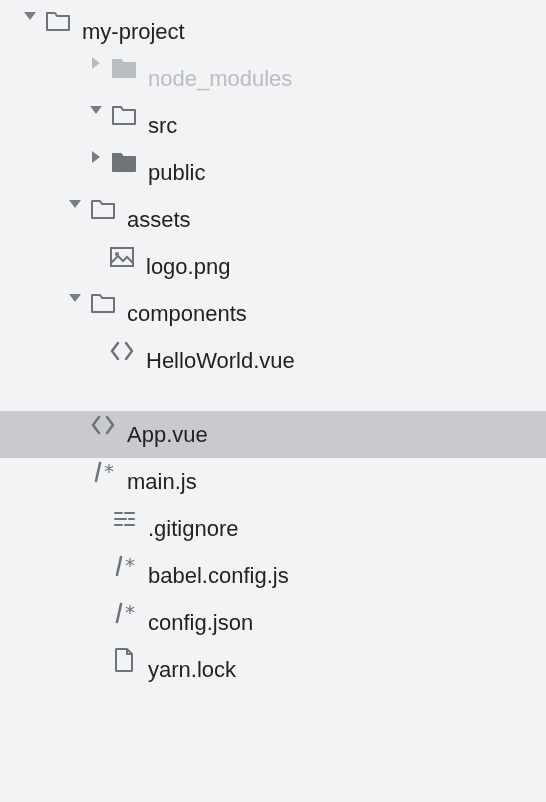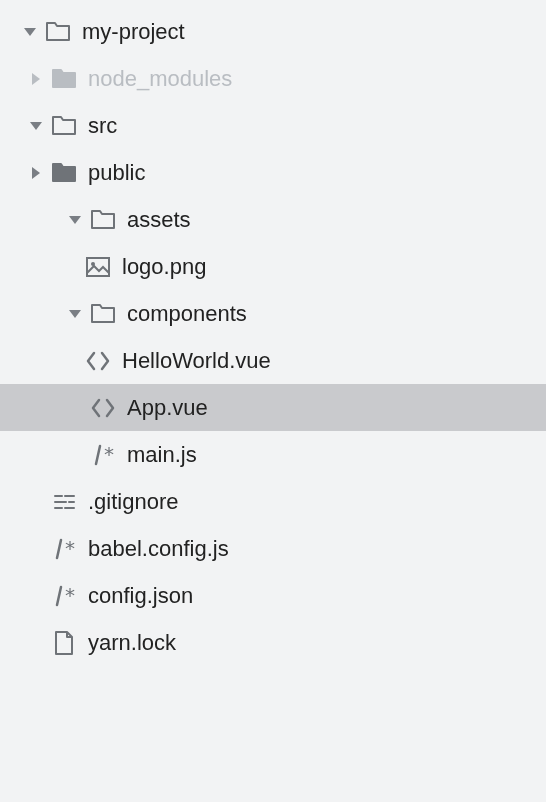--- a/index.html
+++ b/index.html
@@ -11,28 +11,29 @@
       font-family: -apple-system, BlinkMacSystemFont, "Segoe UI", Helvetica, Arial, sans-serif;
       background: #f2f3f4;
       width: 546px;
       height: 802px;
       font-size: 22px;
       color: #222;
       padding-top: 8px;
     }
     .tree-row {
       display: flex;
-      align-items: center;
+      align-items: flex-start;
       height: 47px;
       line-height: 47px;
       cursor: pointer;
       user-select: none;
     }
     .tree-row.selected {
       background: #c9cacd;
+      margin-top: 27px;
     }
     .tree-row.dimmed {
       color: #b9bdc2;
     }
     .disclosure {
       width: 16px;
       height: 16px;
       display: inline-flex;
       align-items: center;
       justify-content: center;
@@ -54,23 +55,23 @@
       margin-right: 10px;
       flex-shrink: 0;
     }
     .icon svg {
       display: block;
     }
     .label {
       white-space: nowrap;
     }
     .indent-0 { padding-left: 22px; }
-    .indent-1 { padding-left: 28px; }
+    .indent-1 { padding-left: 88px; }
     .indent-2 { padding-left: 67px; }
-    .indent-3 { padding-left: 62px; }
+    .indent-3 { padding-left: 86px; }
   </style>
 </head>
 <body>
 
 <div id="tree">
     <div class="tree-row indent-0">
       <span class="disclosure" style="color: rgb(122, 126, 132);">
         <svg width="16" height="16" viewBox="0 0 16 16">
           <use href="#i-chev-down"></use>
         </svg>

